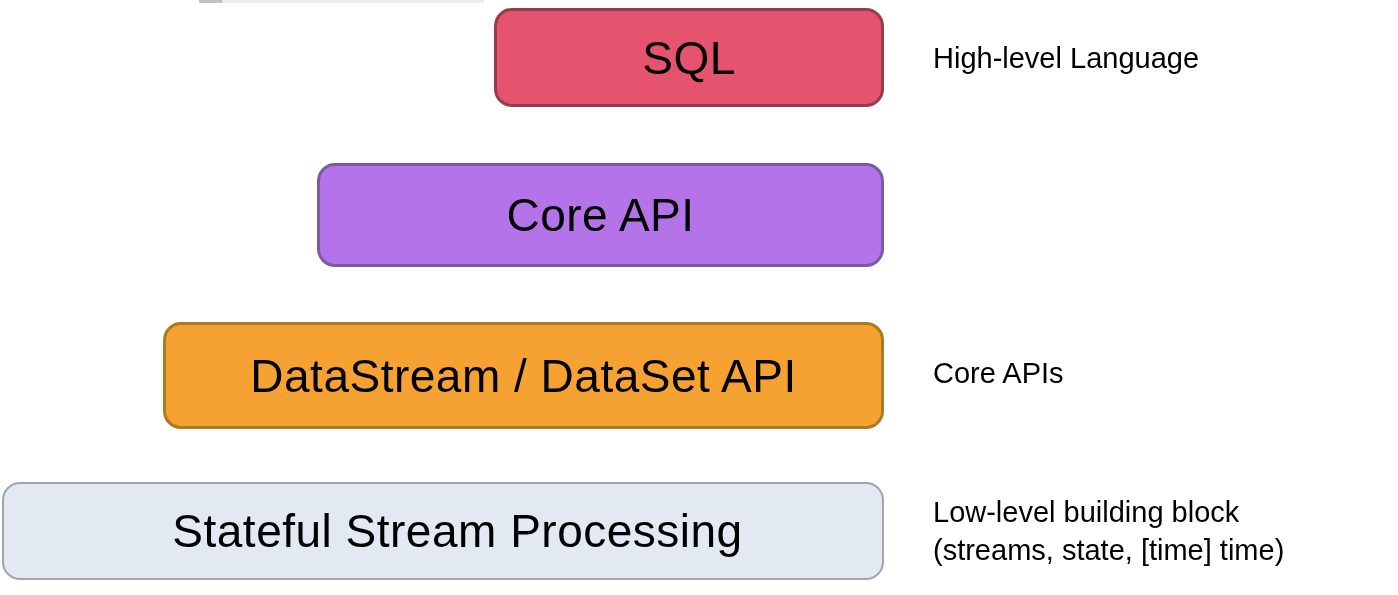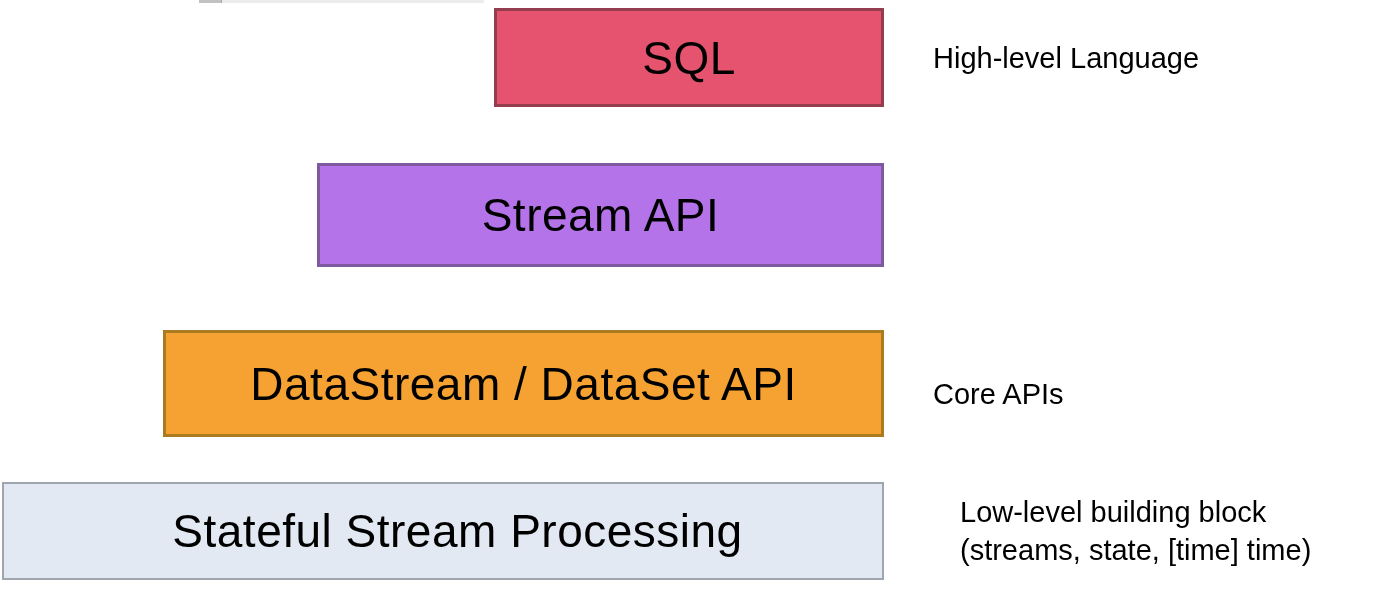--- a/index.html
+++ b/index.html
@@ -27,68 +27,69 @@
   .box {
     position: absolute;
     box-sizing: border-box;
     display: flex;
     align-items: center;
     justify-content: center;
     font-size: 46px;
     color: #000000;
     letter-spacing: 0.5px;
     white-space: nowrap;
+    border-radius: 18px;
   }
   .box-sql {
     left: 494px; top: 8px; width: 390px; height: 99px;
     background: #e5536e; border: 3px solid #943d4f;
   }
   .box-table-api {
     left: 317px; top: 163px; width: 567px; height: 104px;
     background: #b573ea; border: 3px solid #7d5a9e;
   }
   .box-core-api {
     left: 163px; top: 322px; width: 721px; height: 107px;
-    background: #f5a233; border: 3px solid #aa7b21; margin-top: 8px;
+    background: #f5a233; border: 3px solid #aa7b21;
   }
   .box-stateful {
     left: 2px; top: 482px; width: 882px; height: 98px;
     background: #e3e9f2; border: 2px solid #9fa6b0; padding-left: 29px;
   }
 
   .side-label {
     position: absolute;
     left: 933px;
     display: flex;
     flex-direction: column;
     justify-content: center;
     font-size: 29px;
     line-height: 38px;
     color: #000000;
     white-space: nowrap;
   }
   .side-label-1 { top: 8px;   height: 99px; align-items: flex-end;  }
   .side-label-2 { top: 163px; height: 104px; }
-  .side-label-3 { top: 340px; height: 107px; text-align: center; }
-  .side-label-4 { top: 482px; height: 98px; margin-left: 27px;  }
+  .side-label-3 { top: 319px; height: 107px; text-align: center; }
+  .side-label-4 { top: 482px; height: 98px;  }
 </style>
 </head>
 <body>
 
 <div id="stage">
 
   <div class="edge-strip dark"></div>
   <div class="edge-strip light"></div>
 
   <div class="box box-sql">SQL</div>
   <div class="side-label side-label-1">
     <span>High-level Language</span>
   </div>
 
-  <div class="box box-table-api">Stream API</div>
+  <div class="box box-table-api">Core API</div>
 
   <div class="box box-core-api">DataStream / DataSet API</div>
   <div class="side-label side-label-3">
     <span>Core APIs</span>
   </div>
 
   <div class="box box-stateful">Stateful Stream Processing</div>
   <div class="side-label side-label-4">
     <span>Low-level building block</span>
     <span>(streams, state, [time] time)</span>

